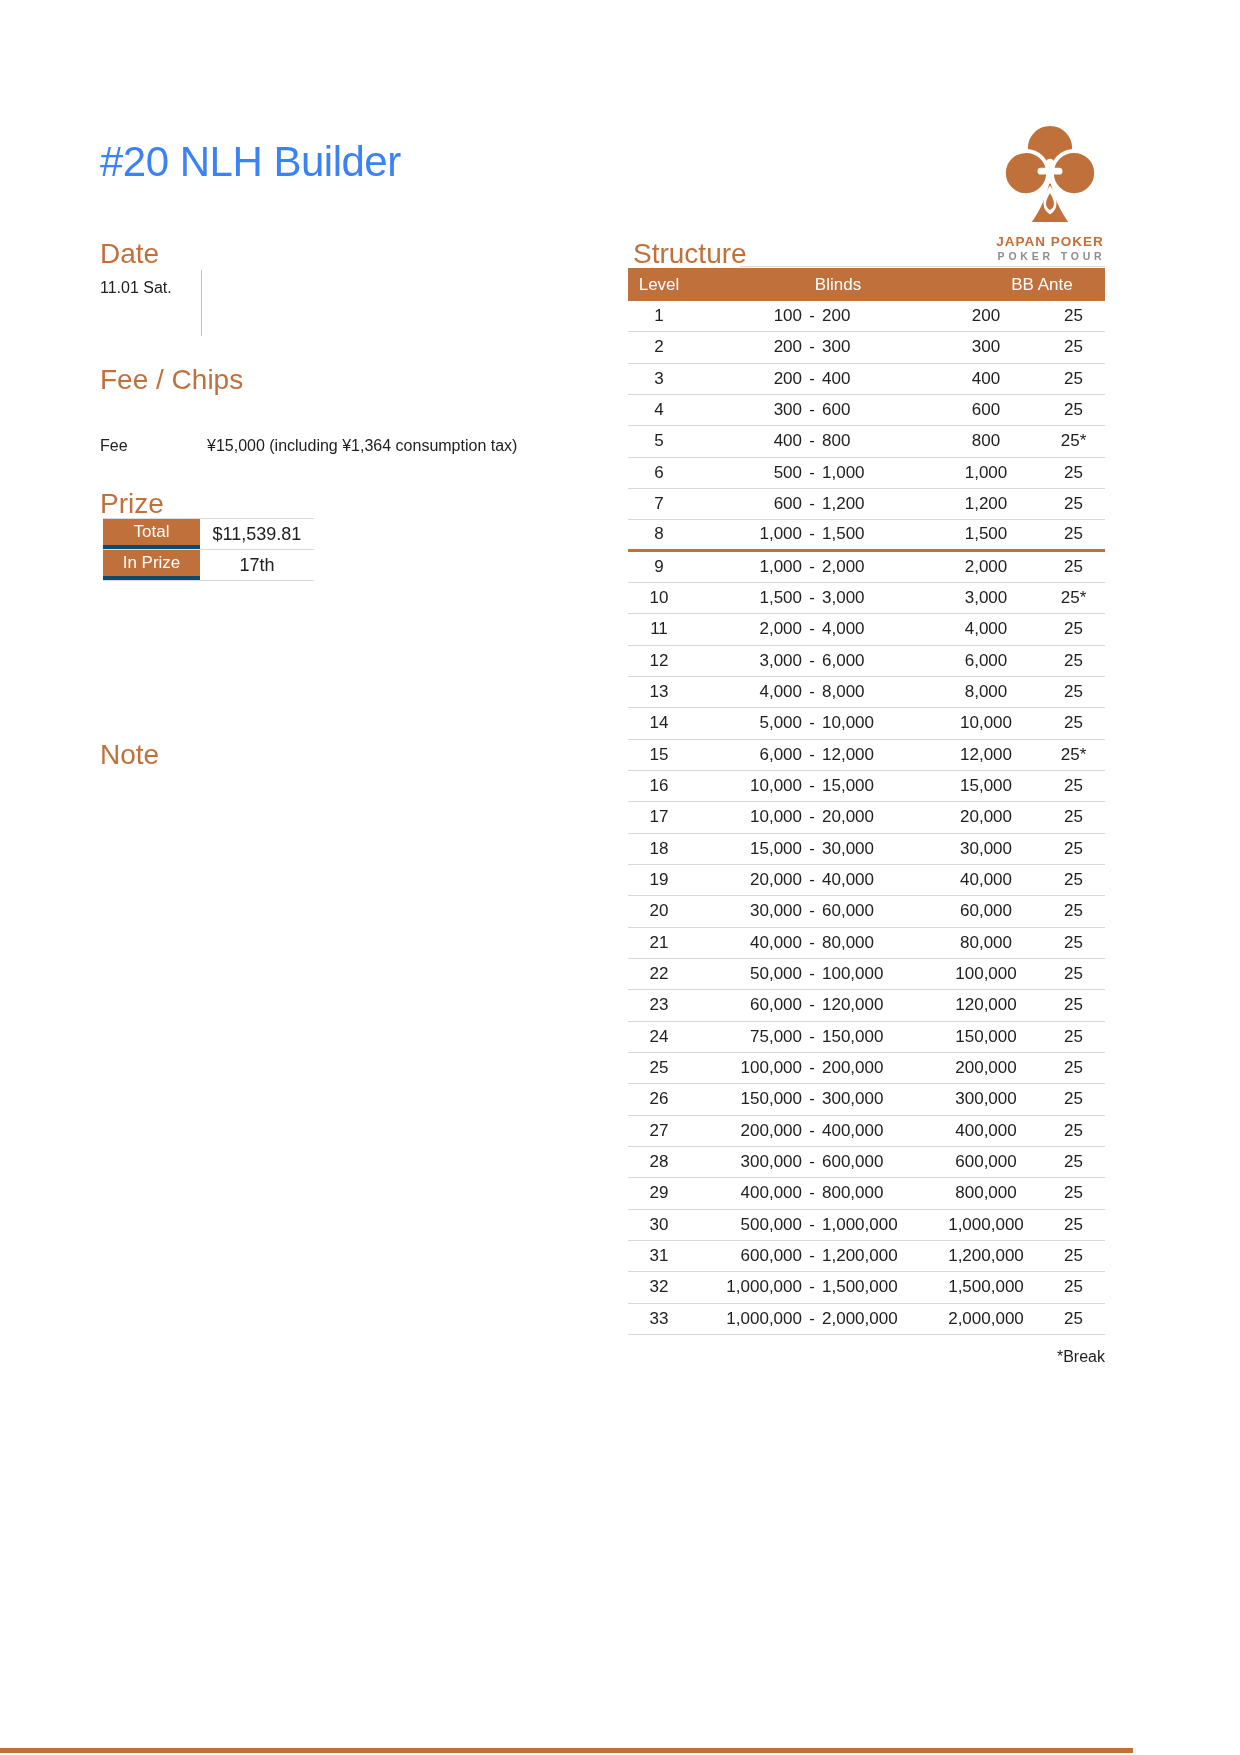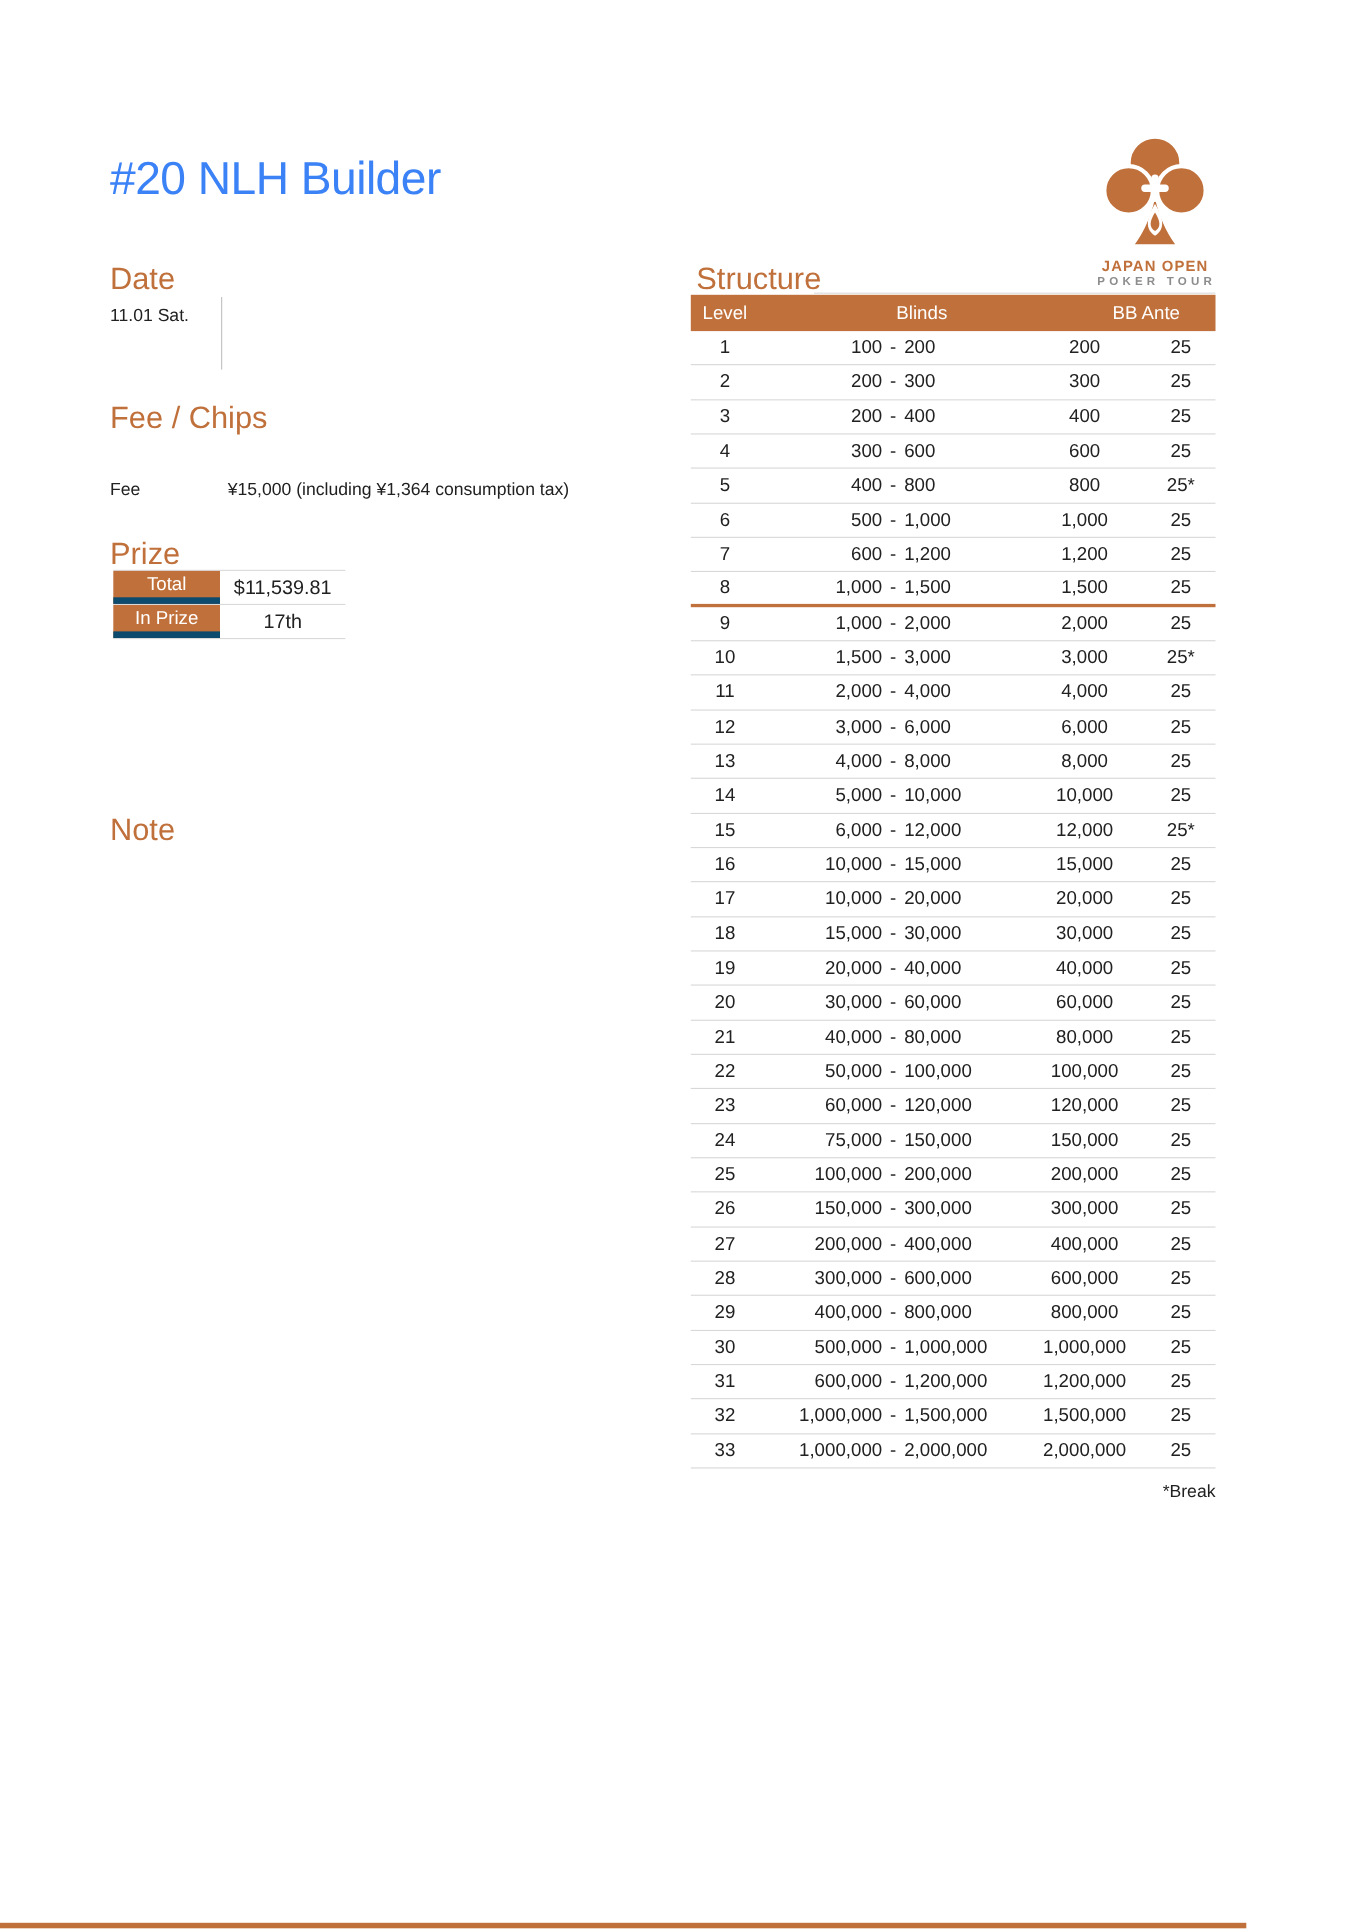--- a/index.html
+++ b/index.html
@@ -31,21 +31,21 @@
   .date-time{height:33px;line-height:33px;white-space:nowrap;}
   
   .fee-rows{left:100px;top:394px;font-size:16px;margin-top:36px;}
   .fee-row{display:flex;height:31px;align-items:center;}
   .fee-label{width:107px;}
   .fee-value{white-space:nowrap;}
   
   .prize-table{left:103px;top:518px;width:211px;border-top:1px solid #D9D9D9;}
   .prize-row{display:flex;border-bottom:1px solid #D9D9D9;}
   .prize-label{width:97px;height:30px;background:var(--accent);color:#fff;font-size:17px;
-    display:flex;align-items:center;justify-content:center;border-bottom:6px solid #0c4a6e;}
+    display:flex;align-items:center;justify-content:center;border-bottom:4px solid #0c4a6e;}
   .prize-value{flex:1;font-size:18px;display:flex;align-items:center;justify-content:center;}
   
   .disclaimer{left:100px;top:615px;font-size:11px;line-height:16.4px;color:#333;}
   .disc-line{white-space:nowrap;}
   
   .note-lines{left:100px;top:772px;font-size:15px;line-height:28px;}
   .note-line{white-space:nowrap;}
   
   .logo{left:993px;top:122px;width:114px;text-align:center;}
   .logo svg{display:block;margin:0 auto;}
@@ -87,21 +87,21 @@
       <circle cx="25" cy="53" r="23"></circle>
       <circle cx="75" cy="53" r="23"></circle>
     </g>
     <path d="M50 66 C58 79 60 90 50 96 C40 90 42 79 50 66 Z" fill="#ffffff"></path>
     <path d="M50 74 C55 82 56 88 50 91.5 C44 88 45 82 50 74 Z" fill="#C0703A"></path>
     <g fill="#ffffff">
       <rect x="37" y="47.5" width="26" height="7" rx="3.5"></rect>
       <rect x="46.5" y="38" width="7" height="26" rx="3.5"></rect>
     </g>
   </svg>
-  <div class="logo-l1">JAPAN OPEN</div>
+  <div class="logo-l1">JAPAN POKER</div>
   <div class="logo-l2">POKER TOUR</div>
 </div>
 
 <div class="abs heading h-date">Date</div>
 <div class="abs date-box">
   <div class="date-value">11.01 Sat.</div>
   <div class="date-times">
       <div class="date-time"></div>
       <div class="date-time"></div>
     </div>

